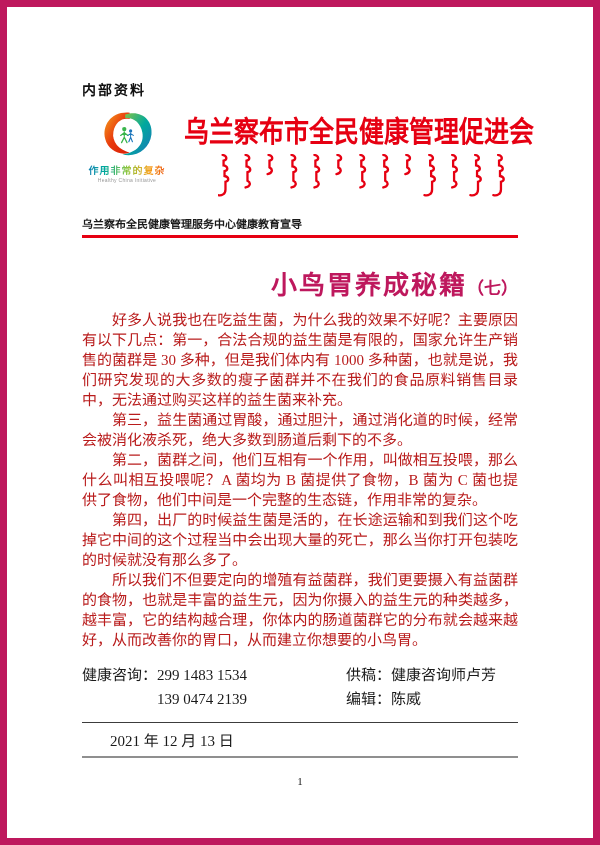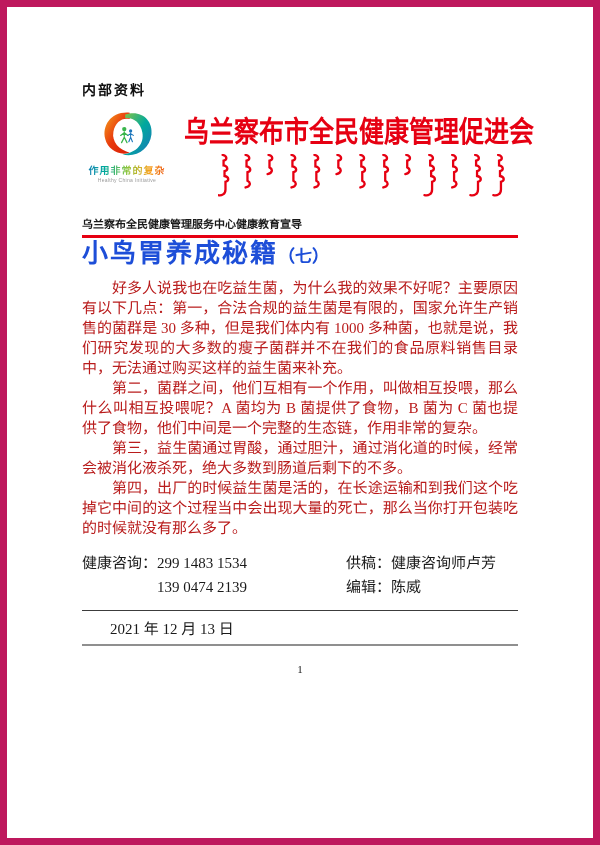--- a/index.html
+++ b/index.html
@@ -39,21 +39,21 @@
     transform:scaleY(1.18);transform-origin:top center;
   }
   .mongolian{margin-top:10px;}
   .issue-line{
     display:flex;justify-content:space-between;align-items:flex-start;
     margin-top:13px;
     font-weight:bold;font-size:11px;white-space:nowrap;
   }
   .red-rule{height:3px;background:#e60012;margin-top:4px;}
   .article-title{
-    margin:0 0 0 0;text-align:left;font-weight:bold;color:#1d4ed8;
+    margin:32px 0 0 0;text-align:right;font-weight:bold;color:#be185d;
     font-size:26px;letter-spacing:2px;line-height:1.2;
   }
   .article-title .suffix{font-size:17px;letter-spacing:0;font-weight:bold;}
   .body-text{margin-top:9px;}
   .body-text p{
     margin:0;text-indent:2em;text-align:justify;
     font-size:15px;line-height:20px;color:#b91c1c;
   }
   .contact{
     display:flex;justify-content:space-between;
@@ -132,23 +132,24 @@
 
   <div class="issue-line">
     <span>乌兰察布全民健康管理服务中心健康教育宣导</span>
   </div>
   <div class="red-rule"></div>
 
   <h1 class="article-title"><span>小鸟胃养成秘籍</span><span class="suffix">（七）</span></h1>
 
   <div class="body-text">
     <p>好多人说我也在吃益生菌，为什么我的效果不好呢？主要原因有以下几点：第一，合法合规的益生菌是有限的，国家允许生产销售的菌群是 30 多种，但是我们体内有 1000 多种菌，也就是说，我们研究发现的大多数的瘦子菌群并不在我们的食品原料销售目录中，无法通过购买这样的益生菌来补充。</p>
+    <p>第三，益生菌通过胃酸，通过胆汁，通过消化道的时候，经常会被消化液杀死，绝大多数到肠道后剩下的不多。</p>
     <p>第二，菌群之间，他们互相有一个作用，叫做相互投喂，那么什么叫相互投喂呢？A 菌均为 B 菌提供了食物，B 菌为 C 菌也提供了食物，他们中间是一个完整的生态链，作用非常的复杂。</p>
-    <p>第三，益生菌通过胃酸，通过胆汁，通过消化道的时候，经常会被消化液杀死，绝大多数到肠道后剩下的不多。</p>
     <p>第四，出厂的时候益生菌是活的，在长途运输和到我们这个吃掉它中间的这个过程当中会出现大量的死亡，那么当你打开包装吃的时候就没有那么多了。</p>
+    <p>所以我们不但要定向的增殖有益菌群，我们更要摄入有益菌群的食物，也就是丰富的益生元，因为你摄入的益生元的种类越多，越丰富，它的结构越合理，你体内的肠道菌群它的分布就会越来越好，从而改善你的胃口，从而建立你想要的小鸟胃。</p>
   </div>
 
   <div class="contact">
     <div class="contact-left">
       <span>健康咨询：</span>
       <span class="phones">
         <span style="display:block">299 1483 1534</span>
         <span style="display:block">139 0474 2139</span>
       </span>
     </div>

